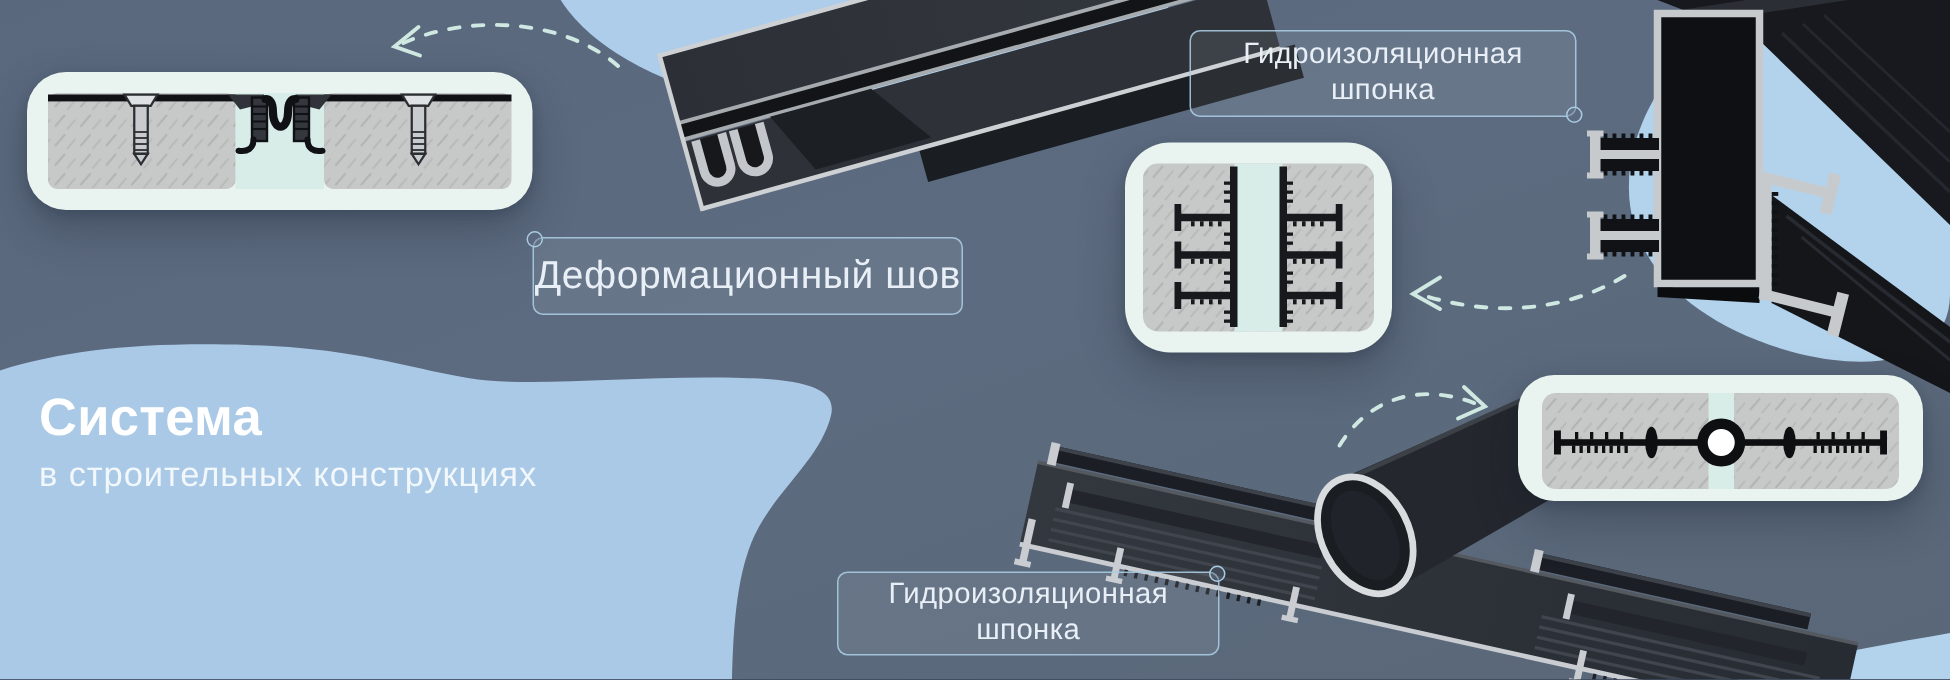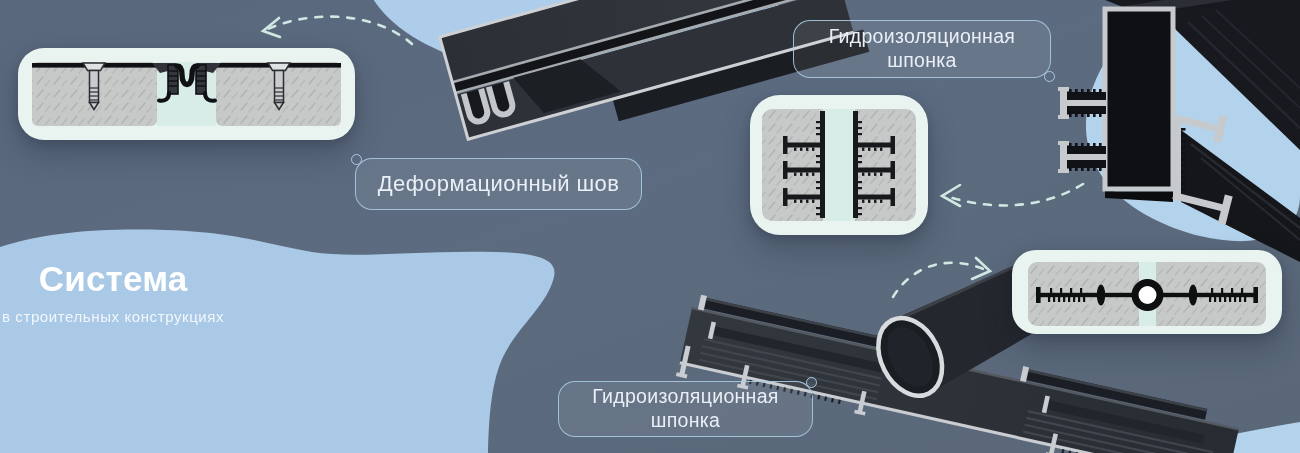--- a/index.html
+++ b/index.html
@@ -13,36 +13,36 @@
 
   
   .card{
     position:absolute;background:#e9f4f0;border-radius:26px;
     box-shadow:0 14px 30px rgba(22,32,48,.30),0 3px 8px rgba(22,32,48,.18);
   }
 
   
   .pill{
     position:absolute;display:flex;align-items:center;justify-content:center;
-    border:1.6px solid rgba(169,203,225,.9);border-radius:17px;
+    border:1.6px solid rgba(169,203,225,.9);border-radius:7px;
     background:rgba(223,236,247,.09);
     color:#e9eff6;
   }
   .pill .pill-text{line-height:1.22;}
-  .pill-one{font-size:22px;letter-spacing:.4px;}
+  .pill-one{font-size:26px;letter-spacing:.4px;}
   .pill-two{font-size:19.5px;letter-spacing:.3px;}
   .dot{
     position:absolute;width:9px;height:9px;border-radius:50%;
     border:1.6px solid #a9cbe1;background:rgba(93,107,128,.4);
   }
 
   
-  .title{position:absolute;left:2px;top:260px;color:#ffffff;text-align:center;}
+  .title{position:absolute;left:26px;top:260px;color:#ffffff;}
   .title .t1,.title .t2{font-size:35px;font-weight:700;line-height:38px;letter-spacing:.2px;display:block;}
-  .title .t3{font-size:15px;font-weight:400;line-height:37px;letter-spacing:.6px;display:block;color:#f2f7fb;}
+  .title .t3{font-size:23px;font-weight:400;line-height:37px;letter-spacing:.6px;display:block;color:#f2f7fb;}
 </style>
 </head>
 <body>
 
 <div class="stage">
 
   <svg class="abs" style="left:0;top:0" width="1300" height="453" viewBox="0 0 1300 453">
     <defs>
       <pattern id="hatch" width="17" height="13" patternUnits="userSpaceOnUse">
         <rect width="17" height="13" fill="#c7c9c8"></rect>

